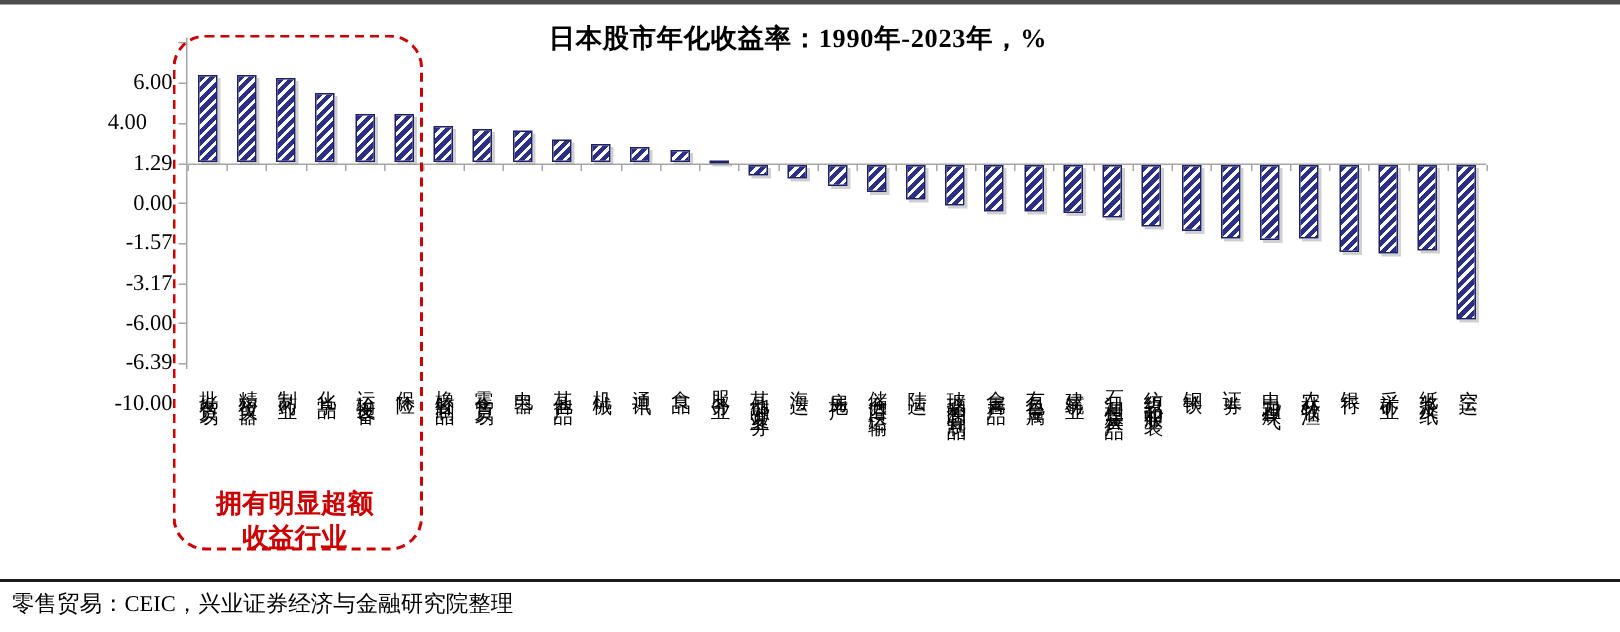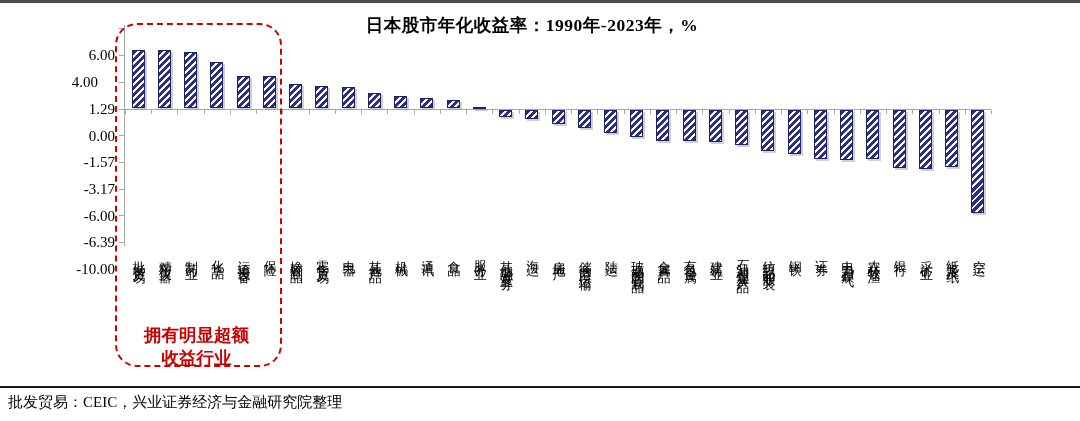--- a/index.html
+++ b/index.html
@@ -210,13 +210,13 @@
   </div>
 
 <div class="hl-box"></div>
 <div class="hl-label">
   <div>拥有明显超额</div>
   <div>收益行业</div>
 </div>
 
 <div class="bottom-rule"></div>
 
-<div class="source-note">批发贸易：CEIC，兴业证券经济与金融研究院整理</div>
+<div class="source-note">零售贸易：CEIC，兴业证券经济与金融研究院整理</div>
 
 </body></html>

